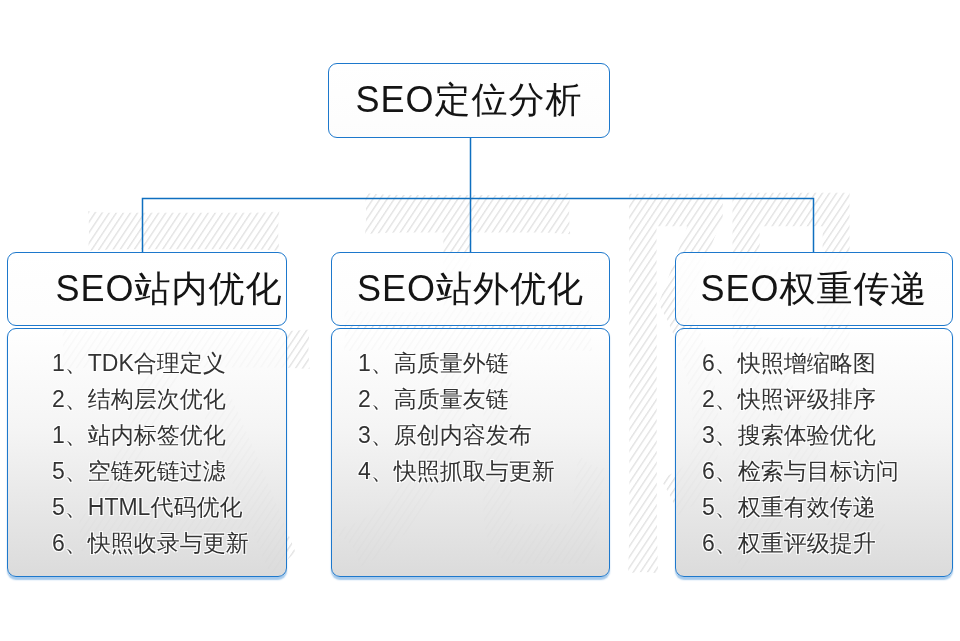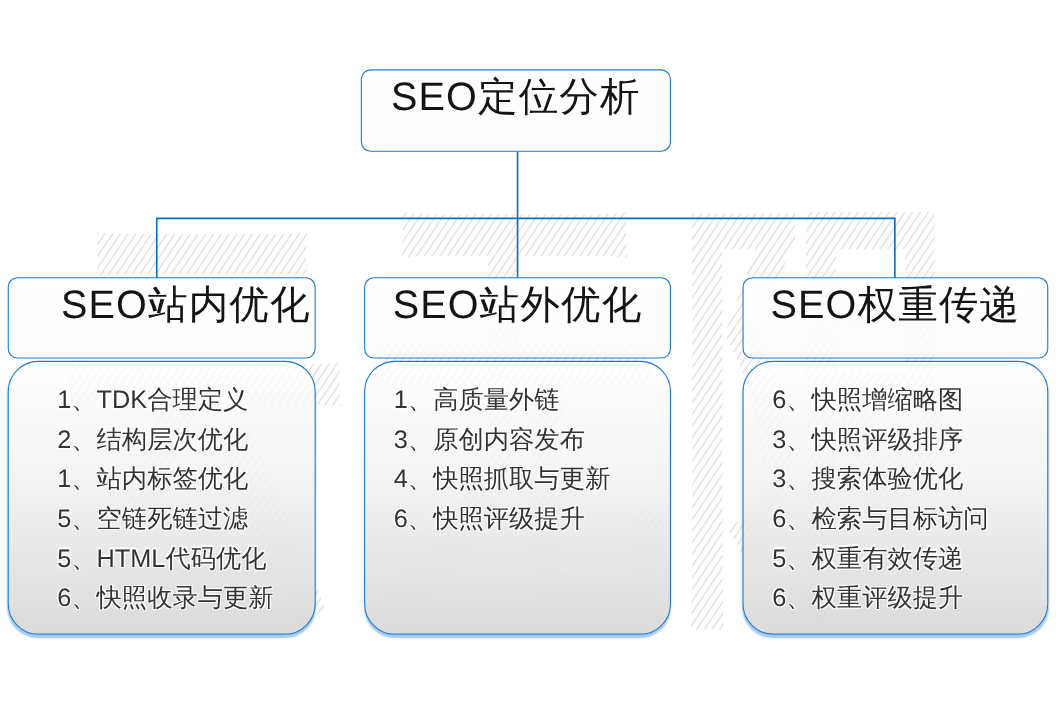--- a/index.html
+++ b/index.html
@@ -33,42 +33,41 @@
   
   .box {
     position: absolute;
     box-sizing: border-box;
     border: 1.5px solid #1d78cc;
     border-radius: 9px;
     z-index: 2;
   }
   .title-box {
     display: flex;
-    align-items: flex-start;
+    align-items: center;
     justify-content: center;
     background: linear-gradient(180deg, rgba(255,255,255,0.92) 0%, rgba(252,252,252,0.85) 100%);
     font-size: 36px;
     color: #141414;
     letter-spacing: 1px;
     white-space: nowrap;
   }
   .root-box {
     left: 328px; top: 63px;
     width: 282px; height: 75px;
   }
   .col-header { top: 252px; height: 74px; }
   .col-list {
     top: 328px; height: 249px;
     background: linear-gradient(180deg,
       rgba(255,255,255,0.80) 0%,
       rgba(243,243,243,0.85) 40%,
       rgba(216,216,216,0.92) 100%);
     box-shadow: 0 2.5px 1.5px rgba(29,120,204,0.40);
     padding: 16px 6px 0 26px;
-    border-radius: 28px;
   }
   .c1 { left: 7px;   width: 280px; padding-left: 44px; }
   .c2 { left: 331px; width: 279px; }
   .c3 { left: 675px; width: 278px; }
   .list-item {
     height: 36px;
     line-height: 36px;
     font-size: 23px;
     color: #333333;
     white-space: nowrap;
@@ -110,30 +109,30 @@
     <div class="list-item">5、空链死链过滤</div>
     <div class="list-item">5、HTML代码优化</div>
     <div class="list-item">6、快照收录与更新</div>
   </div>
 
   <div class="box title-box col-header c2">
     <span>SEO站外优化</span>
   </div>
   <div class="box col-list c2">
     <div class="list-item">1、高质量外链</div>
+    <div class="list-item">2、高质量友链</div>
     <div class="list-item">3、原创内容发布</div>
     <div class="list-item">4、快照抓取与更新</div>
-    <div class="list-item">6、快照评级提升</div>
   </div>
 
   <div class="box title-box col-header c3">
     <span>SEO权重传递</span>
   </div>
   <div class="box col-list c3">
     <div class="list-item">6、快照增缩略图</div>
-    <div class="list-item">3、快照评级排序</div>
+    <div class="list-item">2、快照评级排序</div>
     <div class="list-item">3、搜索体验优化</div>
     <div class="list-item">6、检索与目标访问</div>
     <div class="list-item">5、权重有效传递</div>
     <div class="list-item">6、权重评级提升</div>
   </div>
 
 </div>
 
 </body></html>

